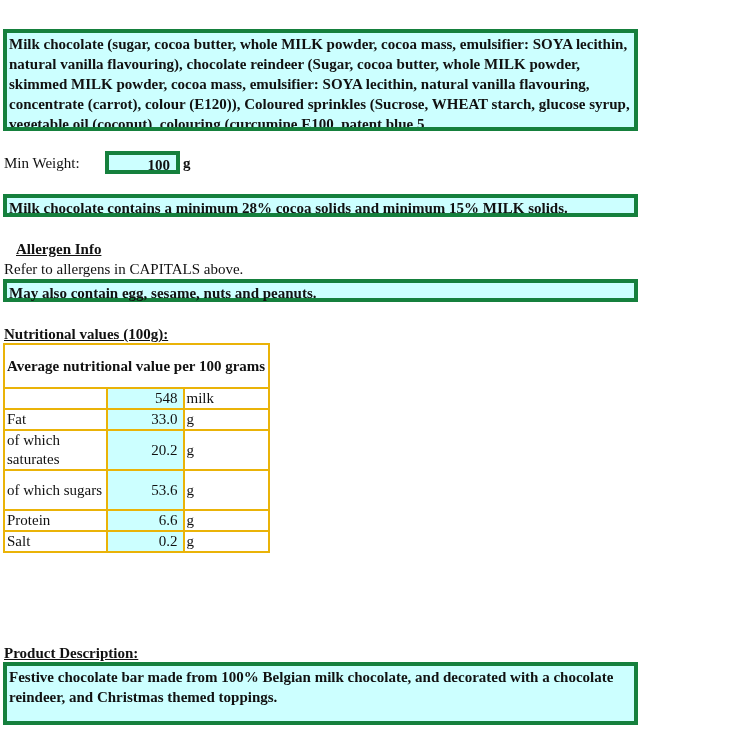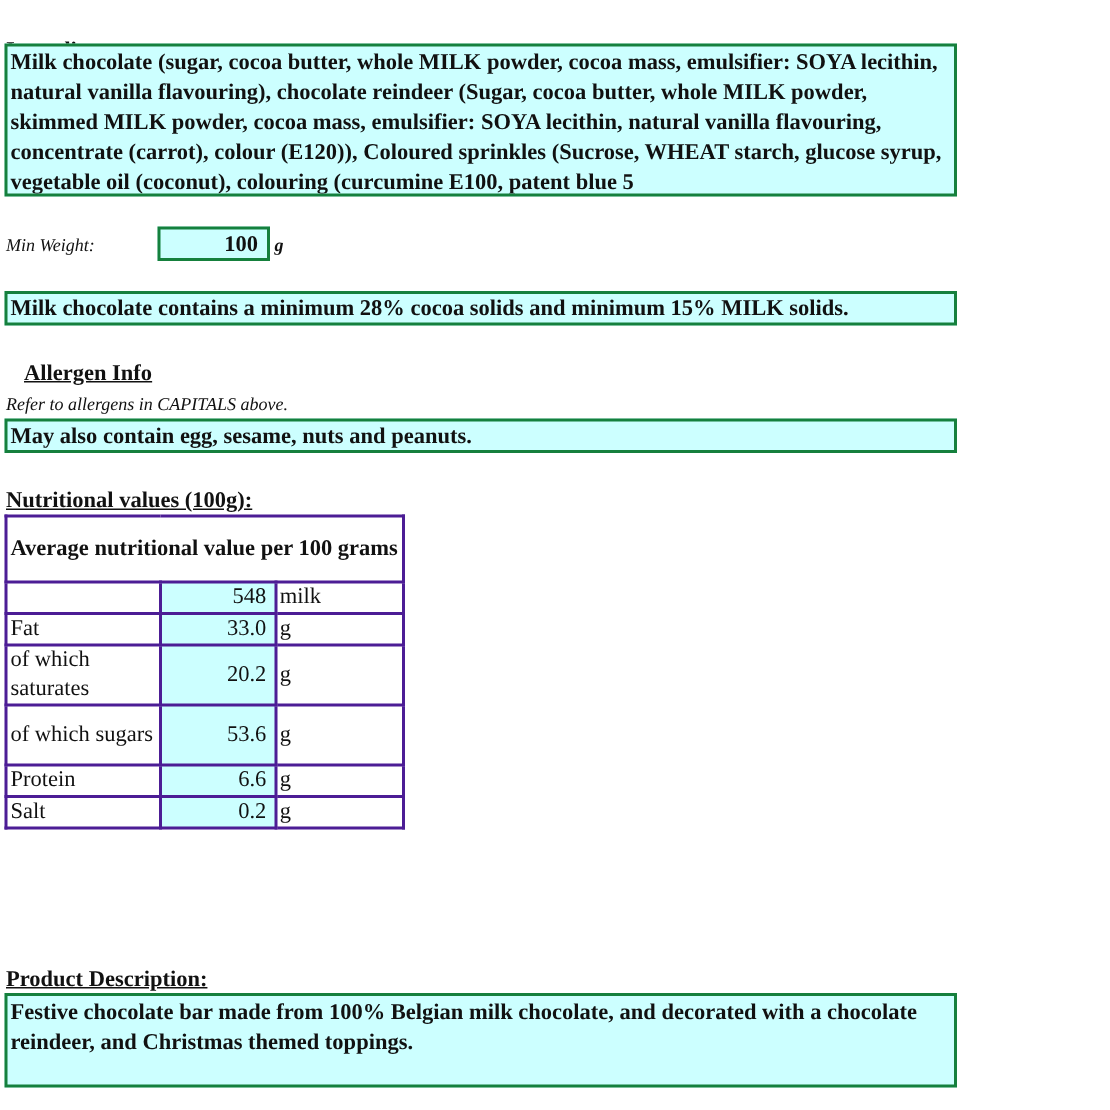--- a/index.html
+++ b/index.html
@@ -19,44 +19,43 @@
     .abs { position: absolute; }
     .heading {
       font-weight: bold;
       text-decoration: underline;
       font-size: 15px;
       line-height: 18px;
       white-space: nowrap;
     }
     .cyanbox {
       background: #ccffff;
-      border: 2px solid #15803d;
+      border: 4px solid #15803d;
       box-sizing: border-box;
       font-weight: bold;
       font-size: 15px;
       line-height: 20px;
       padding: 1px 2px;
     }
     .plain {
-      font-size: 12px;
+      font-size: 15px;
       line-height: 18px;
       white-space: nowrap;
-      font-style: italic;
     }
     
     .ntable {
       border-collapse: collapse;
       position: absolute;
       left: 3px;
       top: 343px;
       width: 267px;
       font-size: 15px;
     }
     .ntable td {
-      border: 2px solid #4c1d95;
+      border: 2px solid #eab308;
       padding: 0 2px;
       line-height: 19px;
       vertical-align: middle;
     }
     .ntable .hdr {
       font-weight: bold;
       line-height: 20px;
       padding: 1px 2px;
     }
     .ntable .val {

